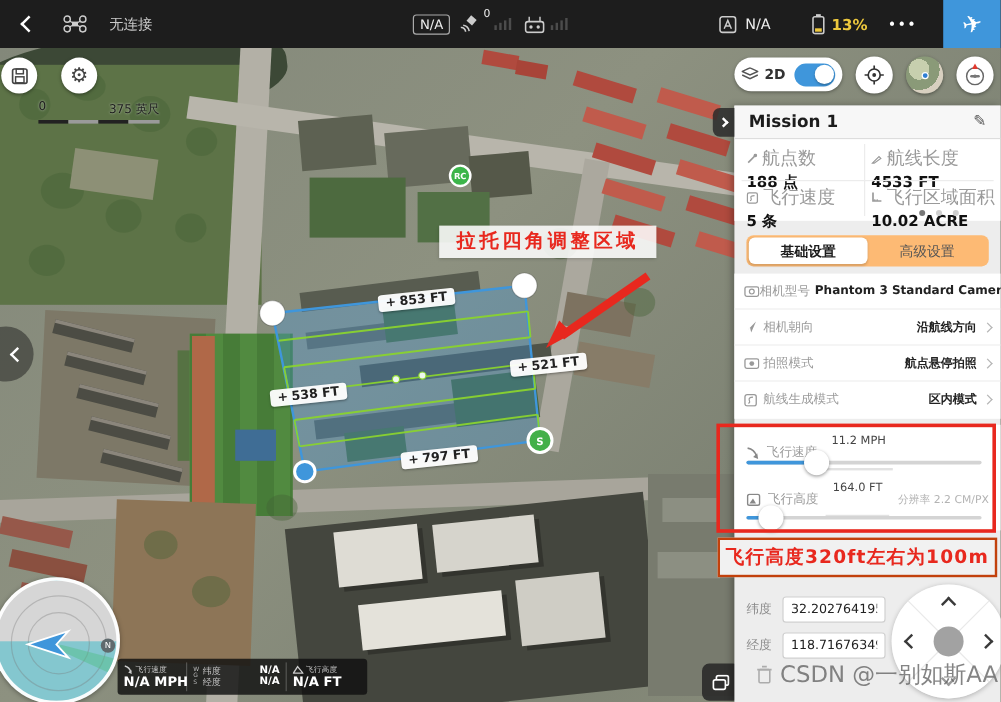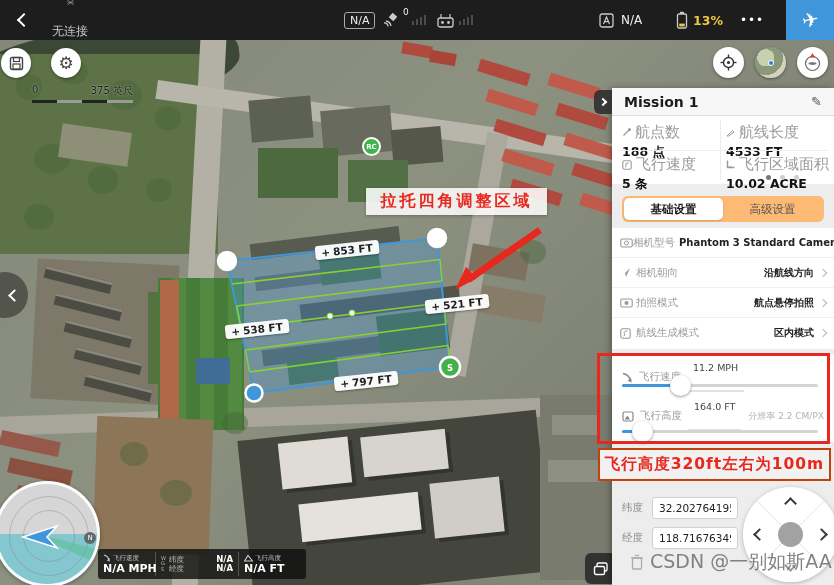--- a/index.html
+++ b/index.html
@@ -25,21 +25,21 @@
        background:linear-gradient(135deg,#83887a 0%,#8d9180 40%,#7e8374 70%,#90937f 100%);}
   .map .f{position:absolute;}
   .tree{border-radius:50%;background:#43603569;}
 
   
   .dist-pill{position:absolute;transform:translate(-50%,-50%) rotate(-6deg);background:rgba(255,255,255,.95);
     border-radius:3px;padding:1px 6px;font-size:10.5px;font-weight:bold;color:#222;white-space:nowrap;
     box-shadow:0 1px 2px rgba(0,0,0,.35);z-index:12;}
   .dist-pill .plus{margin-right:3px;font-weight:bold;}
   .rc-marker{position:absolute;width:19px;height:19px;border-radius:50%;background:#3cb54a;border:2px solid #fff;
-    color:#fff;font-size:7px;font-weight:bold;display:flex;align-items:center;justify-content:center;z-index:11;}
+    color:#fff;font-size:7px;font-weight:bold;display:flex;align-items:center;justify-content:center;z-index:11;margin-left:12px;}
   .red-note{position:absolute;background:rgba(253,253,253,.88);color:#e8281e;font-weight:bold;font-size:16px;
     letter-spacing:3px;display:flex;align-items:center;justify-content:center;z-index:14;box-shadow:0 1px 3px rgba(0,0,0,.25);}
 
   .round-btn{position:absolute;border-radius:50%;background:#fff;box-shadow:0 1px 3px rgba(0,0,0,.4);
     display:flex;align-items:center;justify-content:center;z-index:15;}
 
   .scalebar{position:absolute;left:32px;top:44px;z-index:9;font-size:10px;color:#1c1c1c;text-shadow:0 0 2px rgba(255,255,255,.7);}
   .scalebar .bar{display:flex;height:3px;width:101px;margin-top:2px;}
 
   
@@ -342,21 +342,21 @@
         <span>飞行高度</span>
       </div>
       <div class="tl-value">N/A FT</div>
     </div>
   </div>
 
   <div class="topbar">
     <div class="tb-item" style="left:8px;width:32px;justify-content:center;">
       <span class="chev left" style="width:10px;height:10px;"></span>
     </div>
-    <div class="tb-item" style="left:52px;gap:18px;flex-direction:column;">
+    <div class="tb-item" style="left:52px;gap:18px;">
       <svg width="21" height="16" viewBox="0 0 21 16">
         <circle cx="4" cy="4" r="2.6" fill="none" stroke="#ccc" stroke-width="1.2"></circle>
         <circle cx="17" cy="4" r="2.6" fill="none" stroke="#ccc" stroke-width="1.2"></circle>
         <circle cx="4" cy="12" r="2.6" fill="none" stroke="#ccc" stroke-width="1.2"></circle>
         <circle cx="17" cy="12" r="2.6" fill="none" stroke="#ccc" stroke-width="1.2"></circle>
         <rect x="8" y="6" width="5" height="4" fill="#ccc"></rect>
         <line x1="6" y1="5.5" x2="8.5" y2="7" stroke="#ccc"></line>
           <line x1="15" y1="5.5" x2="12.5" y2="7" stroke="#ccc"></line>
         <line x1="6" y1="10.5" x2="8.5" y2="9" stroke="#ccc"></line>
           <line x1="15" y1="10.5" x2="12.5" y2="9" stroke="#ccc"></line>
@@ -411,20 +411,31 @@
       <span style="font-size:12.5px;font-weight:bold;color:#edc83d;">13%</span>
     </div>
     <div class="tb-item" style="left:730px;width:44px;justify-content:center;font-size:12px;color:#fff;letter-spacing:1px;">
       <span>•••</span>
     </div>
     <div class="takeoff">
       <span>✈</span>
     </div>
   </div>
 
+  <div class="abs" style="left:612px;top:48px;width:90px;height:28px;background:#fff;border-radius:14px;z-index:25;
+       display:flex;align-items:center;gap:5px;padding:0 6px;box-shadow:0 1px 3px rgba(0,0,0,.35);">
+    <svg width="14" height="12" viewBox="0 0 14 12">
+      <polygon points="7,0.5 13.5,3.5 7,6.5 0.5,3.5" fill="none" stroke="#555" stroke-width="1.2"></polygon>
+      <polyline points="0.5,6.5 7,9.5 13.5,6.5" fill="none" stroke="#555" stroke-width="1.2"></polyline>
+    </svg>
+    <span style="font-size:11.5px;font-weight:bold;color:#333;">2D</span>
+    <span style="margin-left:auto;width:34px;height:19px;border-radius:10px;background:#3f96db;position:relative;display:inline-block;">
+      <span style="position:absolute;right:1.5px;top:1.5px;width:16px;height:16px;border-radius:50%;background:#fff;box-shadow:0 1px 2px rgba(0,0,0,.3);"></span>
+    </span>
+  </div>
   <div class="round-btn" style="left:713px;top:47px;width:31px;height:31px;z-index:25;">
     <svg width="17" height="17" viewBox="0 0 17 17">
       <circle cx="8.5" cy="8.5" r="5" fill="none" stroke="#333" stroke-width="1.4"></circle>
       <circle cx="8.5" cy="8.5" r="1.6" fill="#333"></circle>
       <line x1="8.5" y1="0.5" x2="8.5" y2="3.5" stroke="#333" stroke-width="1.4"></line>
       <line x1="8.5" y1="13.5" x2="8.5" y2="16.5" stroke="#333" stroke-width="1.4"></line>
       <line x1="0.5" y1="8.5" x2="3.5" y2="8.5" stroke="#333" stroke-width="1.4"></line>
       <line x1="13.5" y1="8.5" x2="16.5" y2="8.5" stroke="#333" stroke-width="1.4"></line>
     </svg>
   </div>

